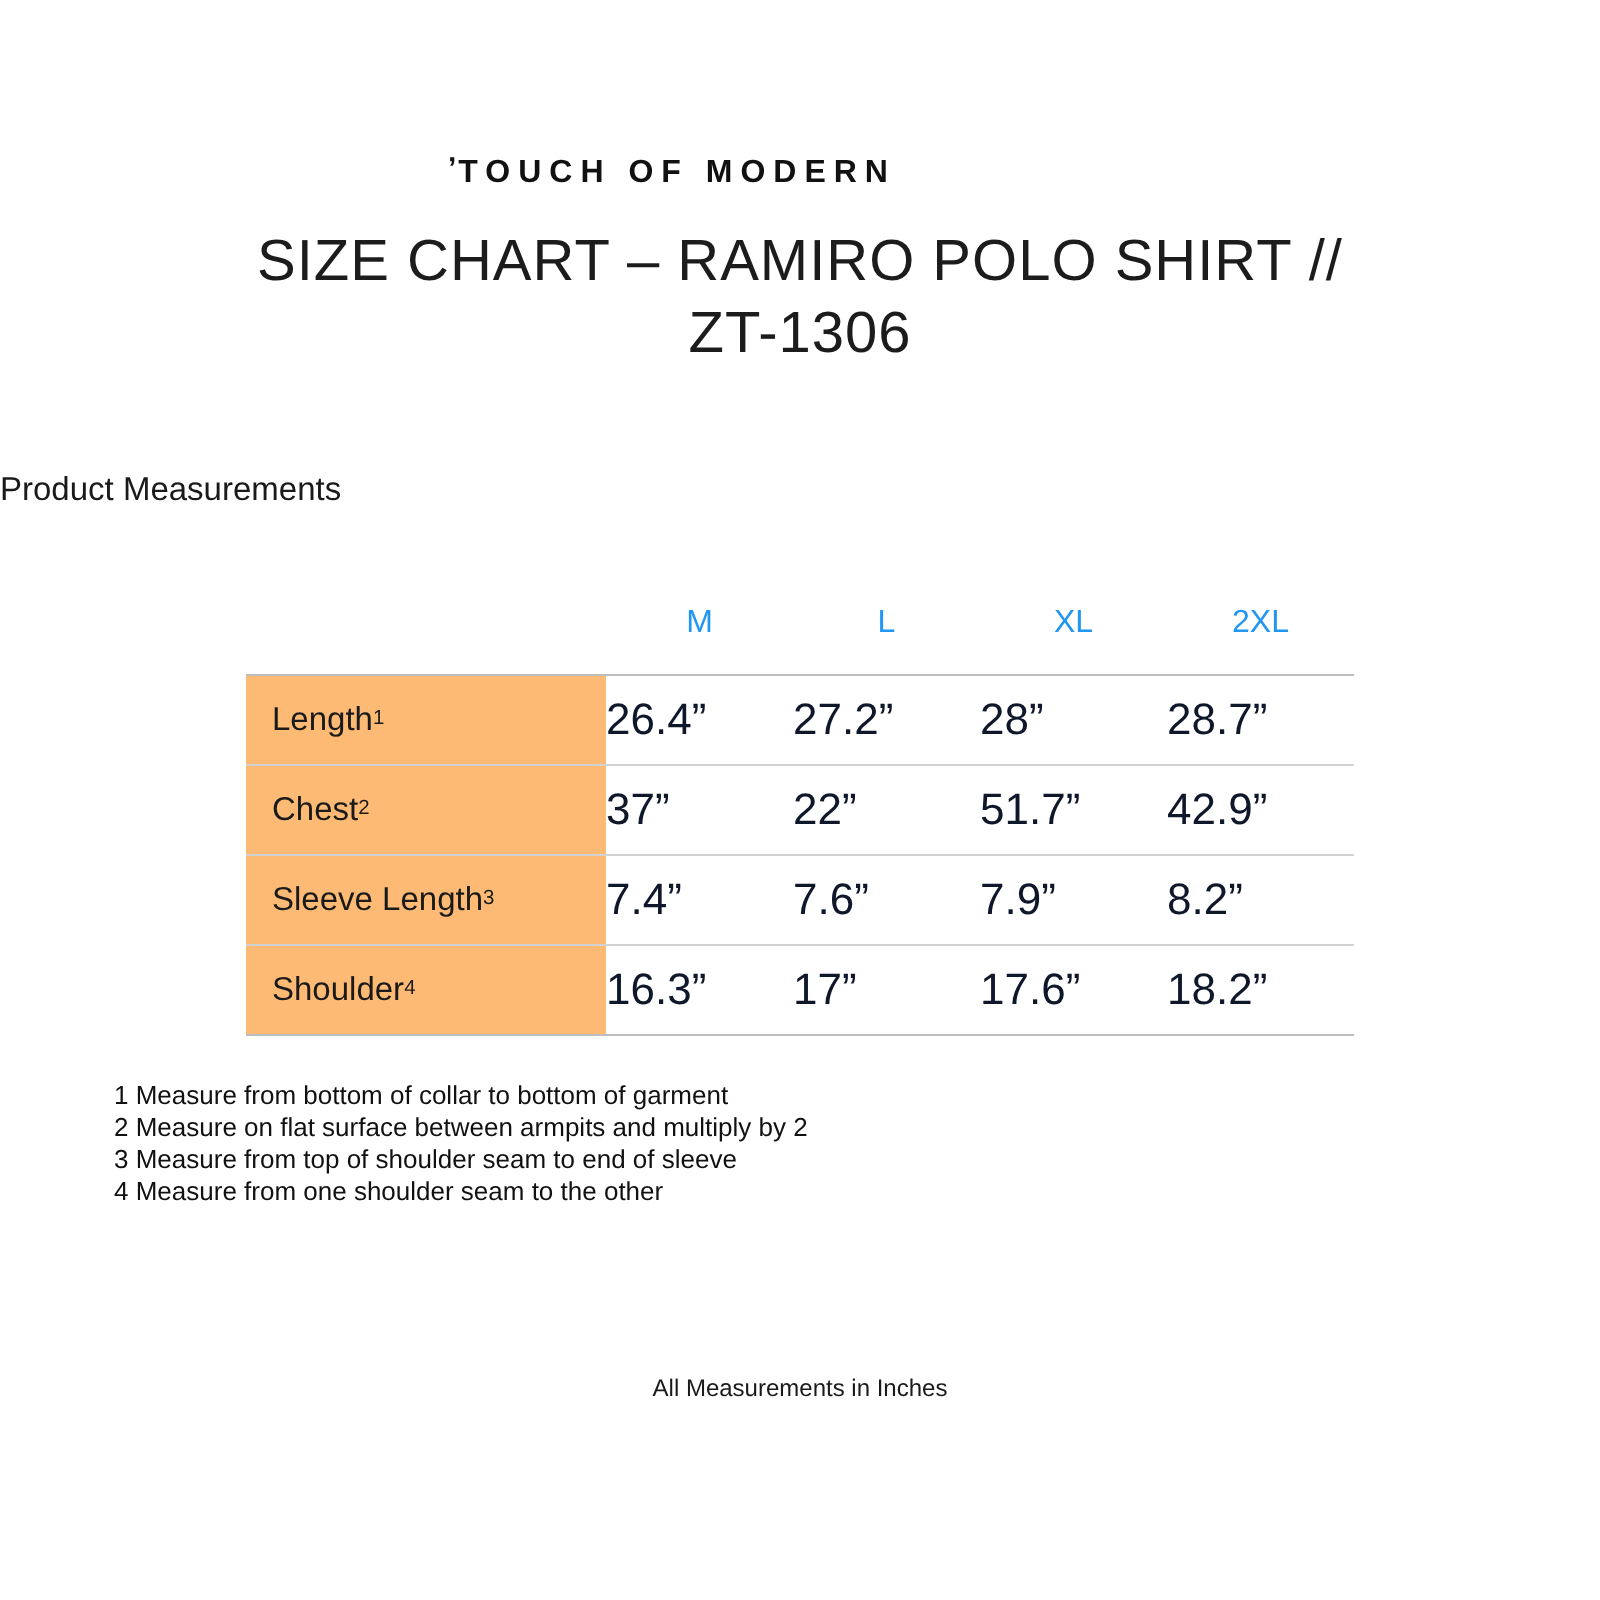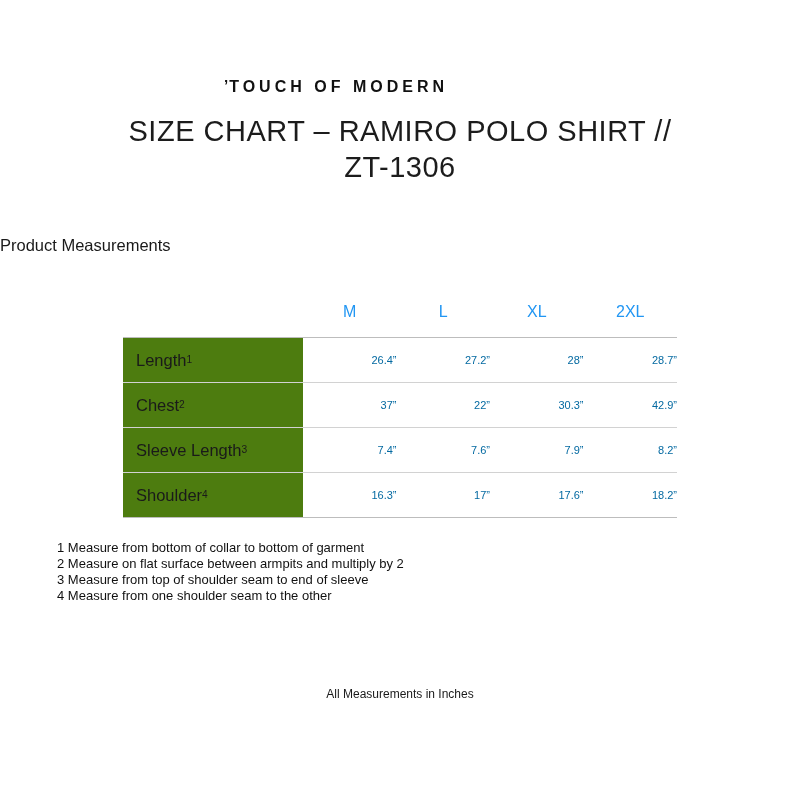--- a/index.html
+++ b/index.html
@@ -81,38 +81,38 @@
   .data-row {
     display: grid;
     grid-template-columns: 180px 93.5px 93.5px 93.5px 93.5px;
     height: 44px;
     align-items: center;
   }
   .data-row + .data-row {
     border-top: 1px solid #d2d2d2;
   }
   .label-cell {
-    background: #4d7c0f;
+    background: #fdba74;
     height: 100%;
     display: flex;
     align-items: center;
     padding-left: 13px;
     box-sizing: border-box;
     font-size: 16.5px;
     color: #1a1a1a;
   }
   .label-cell sup {
     font-size: 62%;
     line-height: 0;
     vertical-align: 5px;
   }
   .value-cell {
-    text-align: right;
-    font-size: 11px;
-    color: #0369a1;
+    text-align: left;
+    font-size: 22px;
+    color: #0f172a;
   }
   .footnotes {
     position: absolute;
     top: 540px;
     left: 42px;
     font-size: 13px;
     line-height: 16px;
     color: #111111;
     margin-left: 15px;
   }
@@ -163,21 +163,21 @@
         <div class="value-cell">28.7”</div>
       </div>
 
       <div class="data-row">
         <div class="label-cell">
             <span>Chest</span>
             <sup>2</sup>
           </div>
         <div class="value-cell">37”</div>
         <div class="value-cell">22”</div>
-        <div class="value-cell">30.3”</div>
+        <div class="value-cell">51.7”</div>
         <div class="value-cell">42.9”</div>
       </div>
 
       <div class="data-row">
         <div class="label-cell">
             <span>Sleeve Length</span>
             <sup>3</sup>
           </div>
         <div class="value-cell">7.4”</div>
         <div class="value-cell">7.6”</div>

